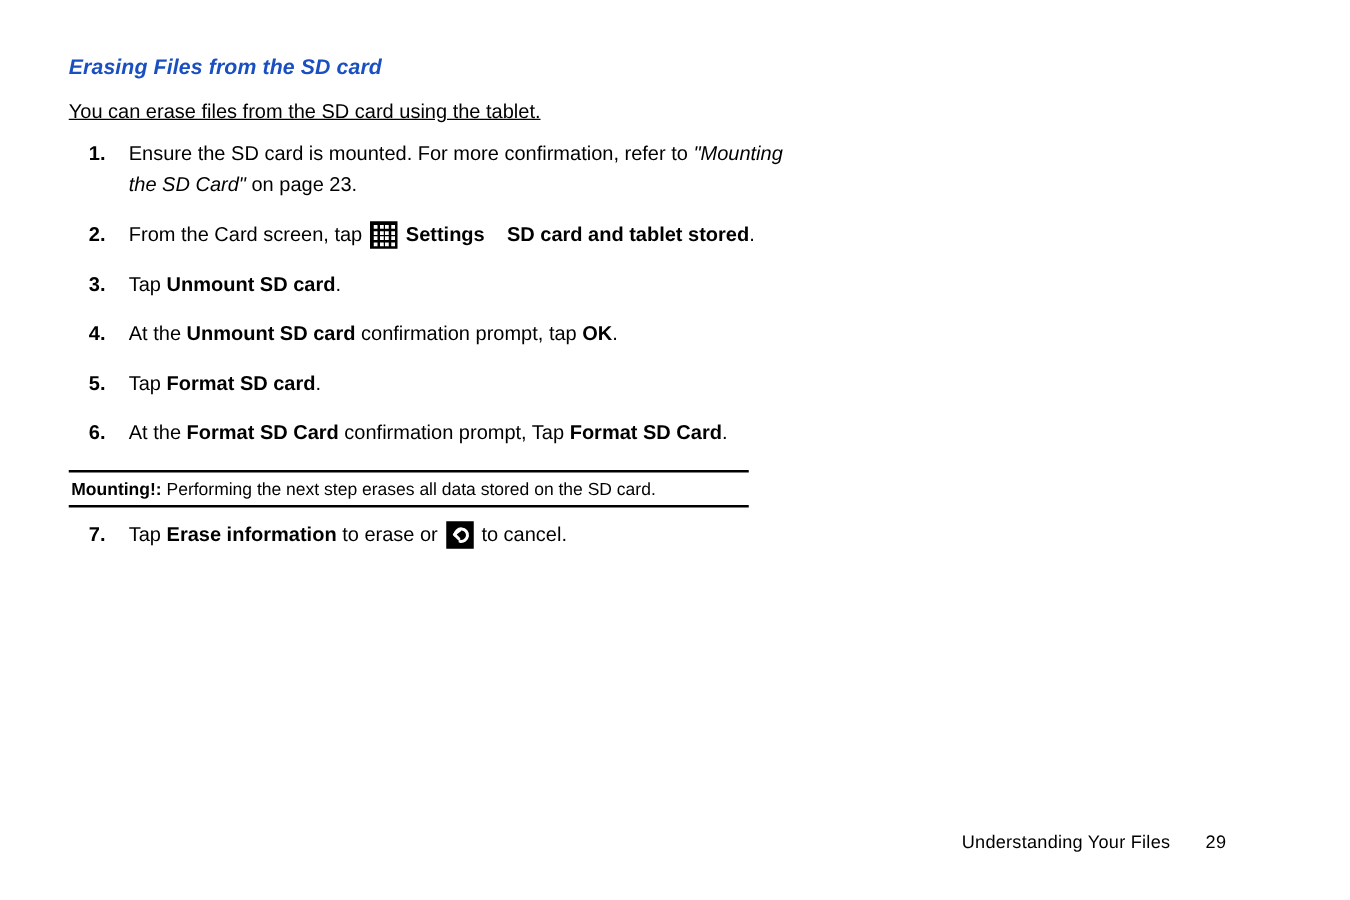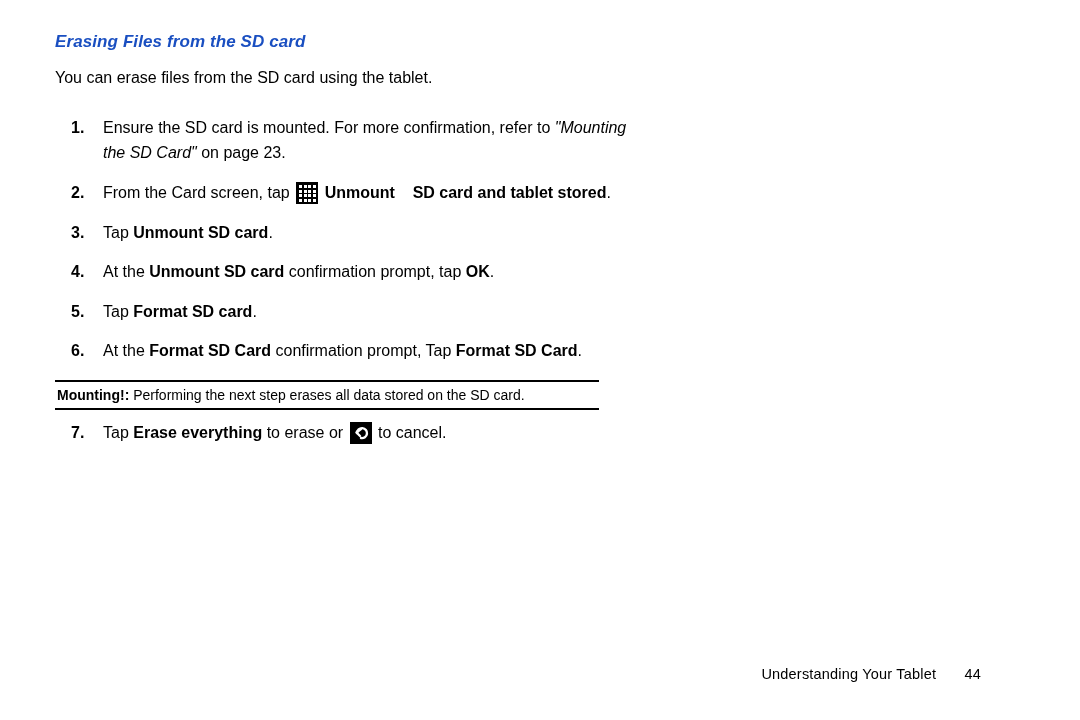--- a/index.html
+++ b/index.html
@@ -10,34 +10,35 @@
     background: #fff;
     font-family: Arial, Helvetica, sans-serif;
     color: #000;
     font-size: 16px;
   }
   .page {
     position: relative;
     width: 1036px;
     height: 720px;
     box-sizing: border-box;
-    padding: 32px 55px 40px 55px;
+    padding: 44px 55px 40px 55px;
   }
   .heading {
     color: #1a4fc1;
     font-weight: 700;
     font-style: italic;
     font-size: 17px;
     margin-bottom: 14px;
     letter-spacing: 0.1px;
   }
   .intro {
     font-size: 16px;
-    margin-bottom: 24px;
+    margin-bottom: 8px;
     line-height: 1.55;
+    text-decoration: underline;
   }
   ol.steps {
     list-style: none;
     padding: 0 0 0 46px;
     margin: 0;
     counter-reset: step;
     max-width: 540px;
   }
   ol.steps > li {
     counter-increment: step;
@@ -135,21 +136,21 @@
           <span></span>
           <span></span>
           <span></span>
           <span></span>
           <span></span>
           <span></span>
           <span></span>
           <span></span>
           <span></span>
         </span>
-      <span class="bold"> Unmount</span>&nbsp;&nbsp;&nbsp;&nbsp;<span class="bold">SD card and tablet stored</span><span>.</span>
+      <span class="bold"> Settings</span>&nbsp;&nbsp;&nbsp;&nbsp;<span class="bold">SD card and tablet stored</span><span>.</span>
     </li>
 
     <li>
       <span>Tap </span><span class="bold">Unmount SD card</span><span>.</span>
     </li>
 
     <li>
       <span>At the </span><span class="bold">Unmount SD card</span><span> confirmation prompt, tap </span><span class="bold">OK</span><span>.</span>
     </li>
 
@@ -162,29 +163,29 @@
     </li>
 
   </ol>
 
   <div class="warning-block">
     <span class="label">Mounting!:</span><span> Performing the next step erases all data stored on the SD card.</span>
   </div>
 
   <ol class="steps after-warning" start="7" style="counter-reset: step 6;">
     <li>
-      <span>Tap </span><span class="bold">Erase everything</span><span> to erase or </span>
+      <span>Tap </span><span class="bold">Erase information</span><span> to erase or </span>
       <span class="icon icon-back">
         <svg width="18" height="18" viewBox="0 0 18 18">
             <path d="M5 9 A5 5 0 1 1 9 14" fill="none" stroke="#fff" stroke-width="2.4" stroke-linecap="round"></path>
             <path d="M9 5 L4.5 8.5 L8 12" fill="none" stroke="#fff" stroke-width="2.4" stroke-linecap="round" stroke-linejoin="round"></path>
           </svg>
       </span>
       <span> to cancel.</span>
     </li>
   </ol>
 
   <div class="footer">
-    <span>Understanding Your Tablet</span>
-    <span class="pnum">44</span>
+    <span>Understanding Your Files</span>
+    <span class="pnum">29</span>
   </div>
 
 </div>
 
 </body></html>

